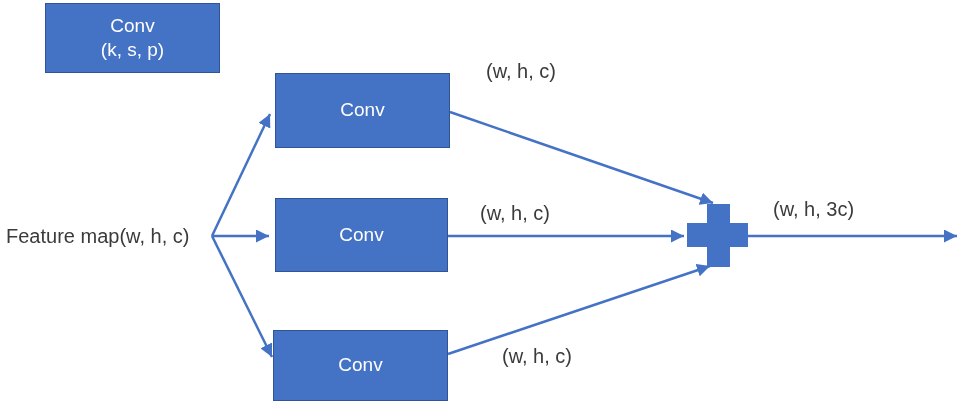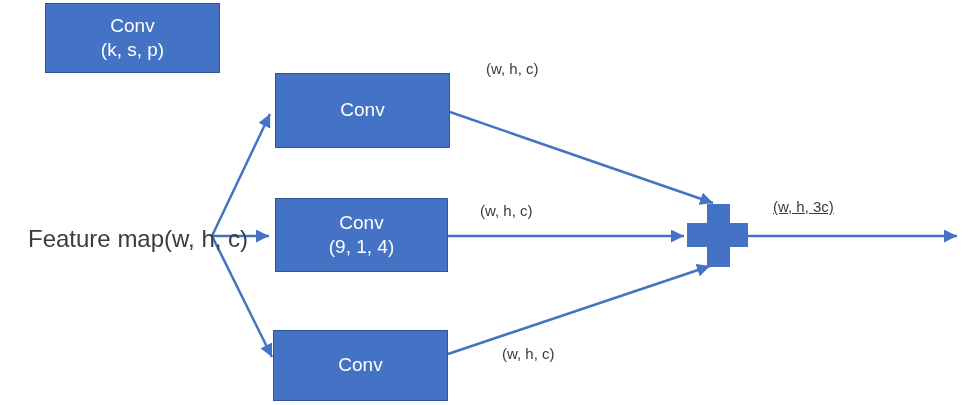--- a/index.html
+++ b/index.html
@@ -31,21 +31,21 @@
     flex-direction: column;
     align-items: center;
     justify-content: center;
     font-size: 19px;
     line-height: 1.28;
     text-align: center;
   }
   .lbl {
     position: absolute;
     color: var(--label-text);
-    font-size: 15px;
+    font-size: 20px;
     white-space: nowrap;
   }
 </style>
 </head>
 <body>
 
 <div class="canvas">
 
   <svg class="wires" width="972" height="405" viewBox="0 0 972 405" aria-hidden="true">
     <defs>
@@ -65,33 +65,32 @@
     <line x1="748" y1="236" x2="957" y2="236" marker-end="url(#ah)"></line>
 
     <path class="plus" d="M707,204 L730,204 L730,223 L748,223 L748,247 L730,247 L730,267 L707,267 L707,247 L687,247 L687,223 L707,223 Z"></path>
   </svg>
 
   <div class="node" style="left:45px; top:3px; width:175px; height:70px;">
     <span>Conv</span>
     <span>(k, s, p)</span>
   </div>
 
-  <div class="lbl" style="left:28px; top:225px; font-size:24px;">Feature map(w, h, c)</div>
+  <div class="lbl" style="left:6px; top:225px; font-size:20px;">Feature map(w, h, c)</div>
 
   <div class="node" style="left:275px; top:73px; width:175px; height:75px;">
     <span>Conv</span>
   </div>
   <div class="lbl" style="left:486px; top:60px;">(w, h, c)</div>
 
   <div class="node" style="left:275px; top:198px; width:173px; height:74px;">
     <span>Conv</span>
-    <span>(9, 1, 4)</span>
   </div>
   <div class="lbl" style="left:480px; top:202px;">(w, h, c)</div>
 
   <div class="node" style="left:273px; top:330px; width:175px; height:71px;">
     <span>Conv</span>
   </div>
   <div class="lbl" style="left:502px; top:345px;">(w, h, c)</div>
 
-  <div class="lbl" style="left:773px; top:198px;text-decoration:underline;">(w, h, 3c)</div>
+  <div class="lbl" style="left:773px; top:198px;">(w, h, 3c)</div>
 
 </div>
 
 </body></html>

